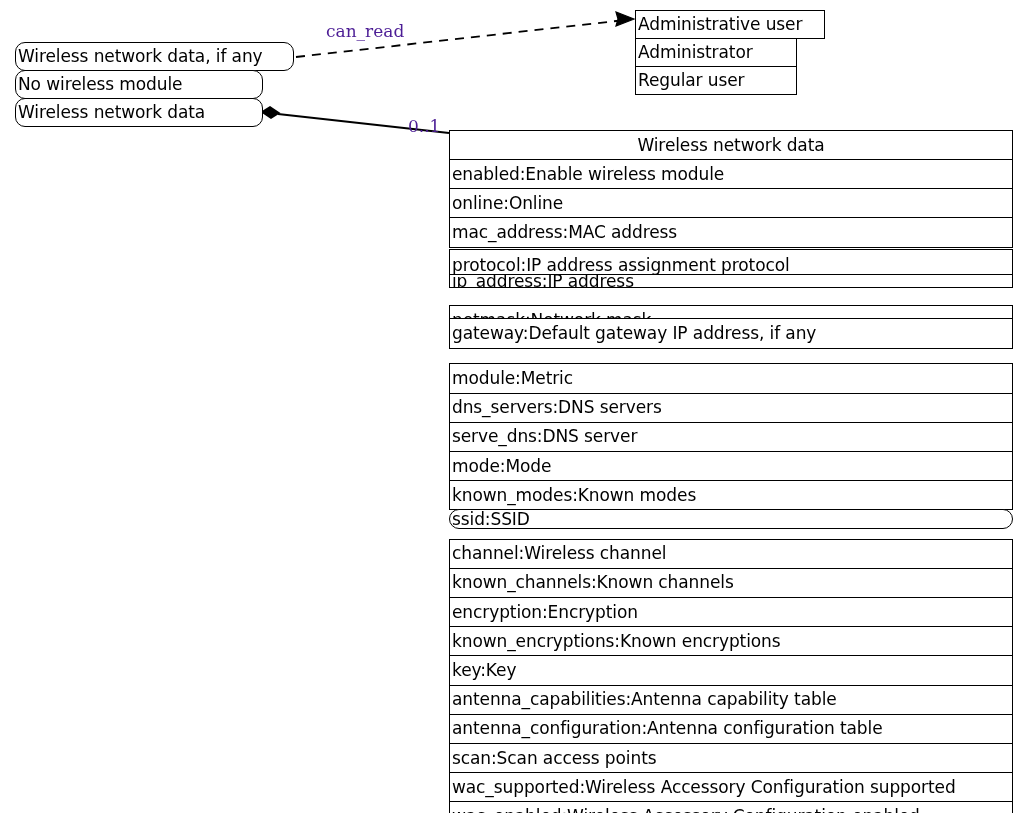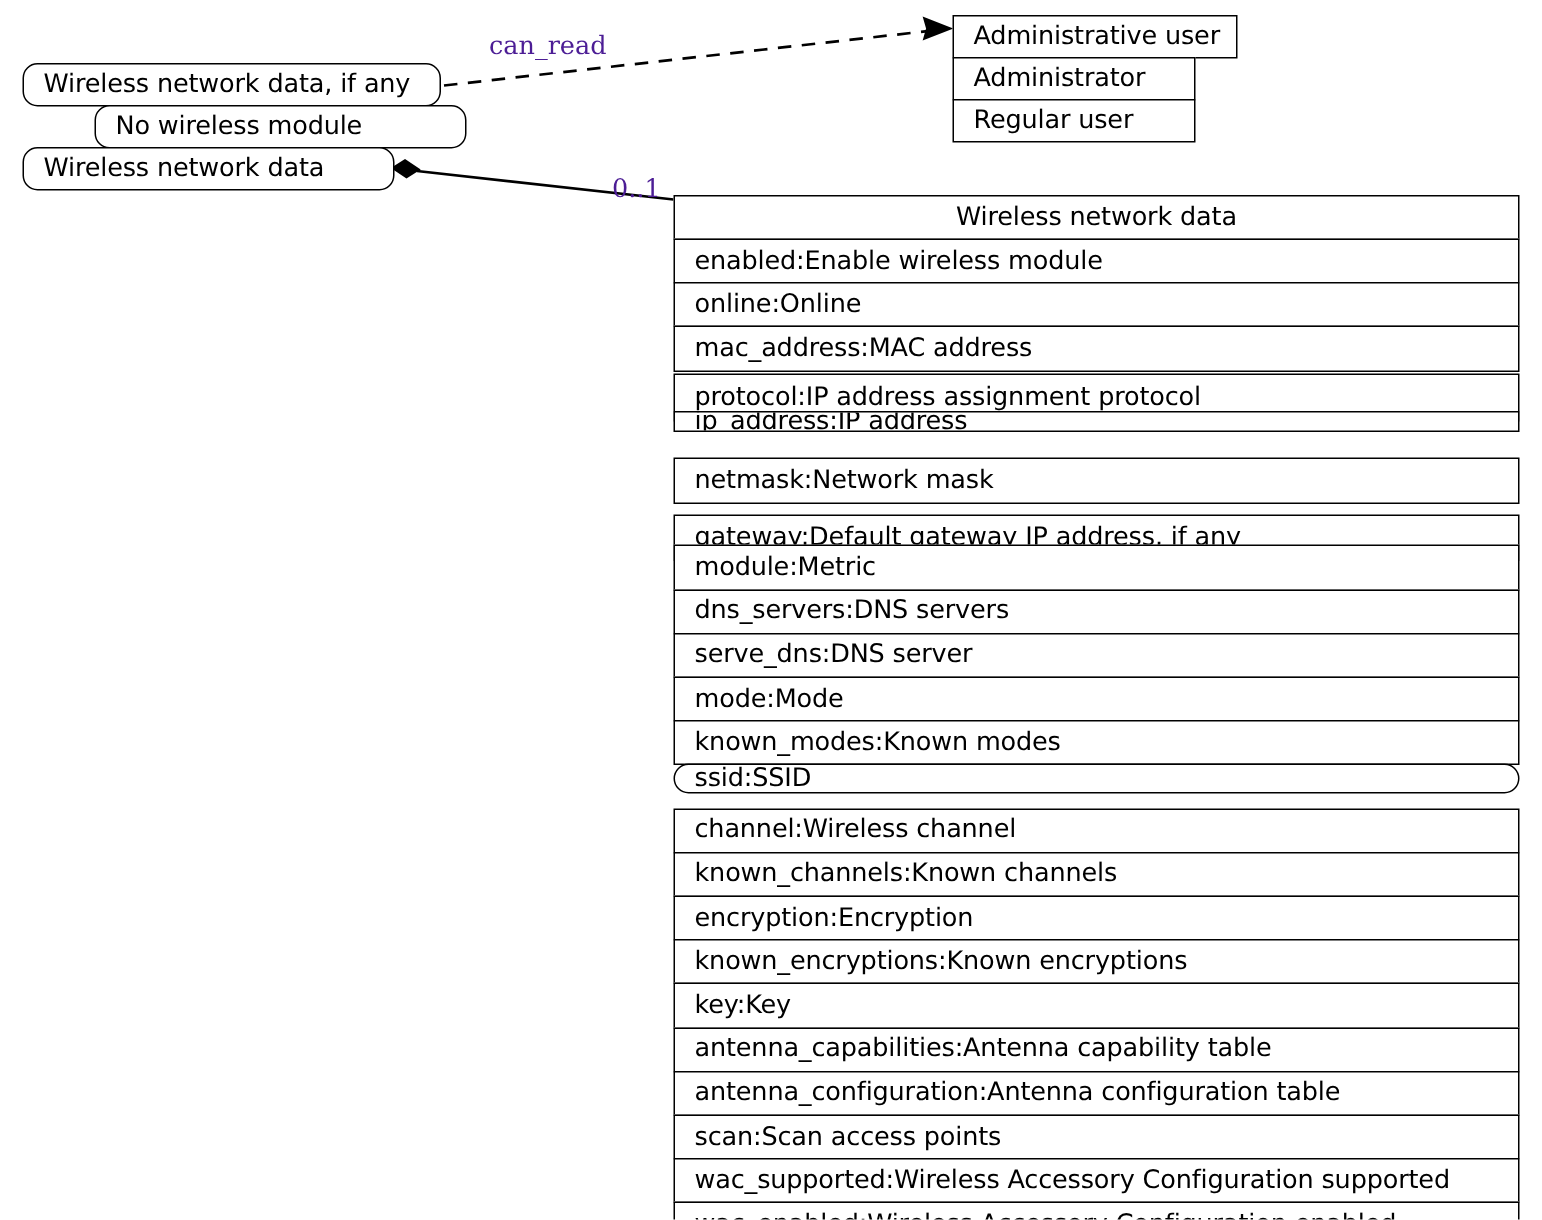--- a/index.html
+++ b/index.html
@@ -33,28 +33,28 @@
     border: 1px solid #000000;
     background: #ffffff;
     display: flex;
     align-items: center;
     white-space: nowrap;
     overflow: hidden;
     font-size: 17px;
     line-height: 1;
     letter-spacing: -0.1px;
   }
-  .node .row.left  { justify-content: flex-start; padding-left: 13px; }
+  .node .row.left  { justify-content: flex-start; padding-left: 2px; }
   .node .row.center{ justify-content: center; }
 
   
   #node-wireless-enum { left: 15px; top: 42px; width: 280px; height: 84px; }
   #node-wireless-enum .row { left: 0; width: 248px; height: 29px; border-radius: 10px; }
   #node-wireless-enum .row.r0 { top: 0px;  width: 279px; }
-  #node-wireless-enum .row.r1 { top: 28px; margin-left: 48px; }
+  #node-wireless-enum .row.r1 { top: 28px; }
   #node-wireless-enum .row.r2 { top: 56px; }
 
   
   #node-admin-user { left: 635px; top: 10px; width: 191px; height: 84px; }
   #node-admin-user .row { left: 0; width: 162px; height: 29px; }
   #node-admin-user .row.r0 { top: 0px;  width: 190px; }
   #node-admin-user .row.r1 { top: 28px; }
   #node-admin-user .row.r2 { top: 56px; }
 
   
@@ -125,21 +125,21 @@
 
   <div class="node" id="node-wireless-data">
     <div class="row center" style="top:0px">Wireless network data</div>
 
   <div class="row left" style="top: 29px; height: 30.2px;">enabled:Enable wireless module</div>
       <div class="row left" style="top: 58.2px; height: 30.2px;">online:Online</div>
       <div class="row left" style="top: 87.4px; height: 30.2px;">mac_address:MAC address</div>
       <div class="row left" style="top: 119px; height: 32px;">protocol:IP address assignment protocol</div>
       <div class="row left" style="top: 144px; height: 14px;">ip_address:IP address</div>
       <div class="row left" style="top: 175px; height: 31px;">netmask:Network mask</div>
-      <div class="row left" style="top: 213px; height: 31px; text-align: right;">gateway:Default gateway IP address, if any</div>
+      <div class="row left" style="top: 188px; height: 31px; text-align: right;">gateway:Default gateway IP address, if any</div>
       <div class="row left" style="top: 233.4px; height: 30.2px;">module:Metric</div>
       <div class="row left" style="top: 262.6px; height: 30.2px;">dns_servers:DNS servers</div>
       <div class="row left" style="top: 291.8px; height: 30.2px;">serve_dns:DNS server</div>
       <div class="row left" style="top: 321px; height: 30.2px;">mode:Mode</div>
       <div class="row left" style="top: 350.2px; height: 30.2px;">known_modes:Known modes</div>
       <div class="row left" style="top: 379.4px; height: 20px; border-radius: 13px;">ssid:SSID</div>
       <div class="row left" style="top: 408.6px; height: 30.2px;">channel:Wireless channel</div>
       <div class="row left" style="top: 437.8px; height: 30.2px;">known_channels:Known channels</div>
       <div class="row left" style="top: 467px; height: 30.2px;">encryption:Encryption</div>
       <div class="row left" style="top: 496.2px; height: 30.2px;">known_encryptions:Known encryptions</div>

